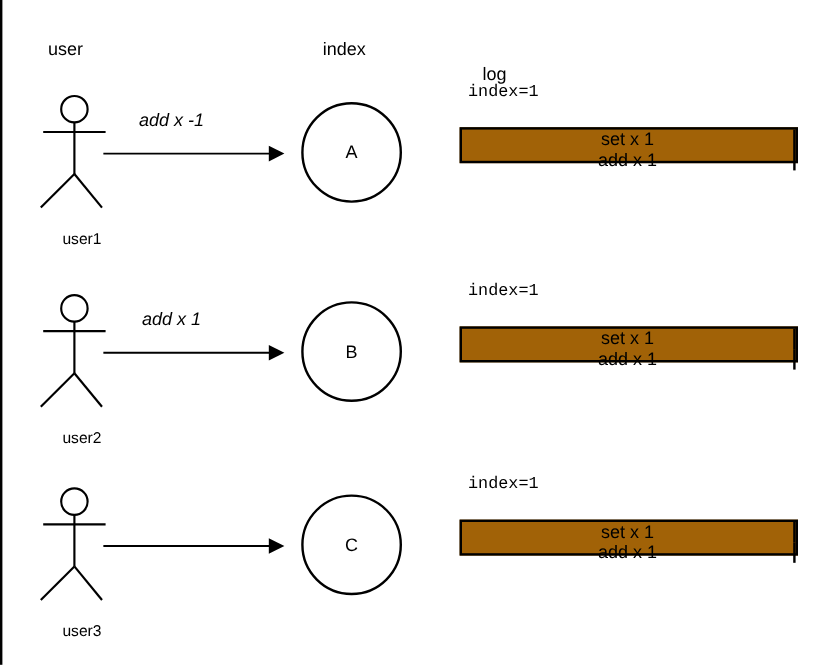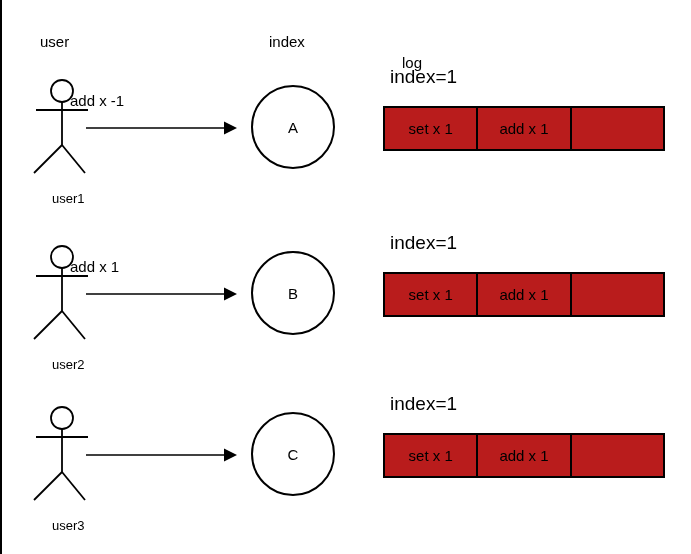--- a/index.html
+++ b/index.html
@@ -13,31 +13,31 @@
   .col-header{position:absolute;font-weight:400;font-size:15px;line-height:16px;}
   #h-user{left:40px;top:34px;}
   #h-node{left:269px;top:34px;}
   #h-log{left:402px;top:35px;margin-top:20px;}
   .row{position:absolute;left:0;width:691px;height:150px;}
   #row1{top:75px;}
   #row2{top:241px;}
   #row3{top:402px;}
   .figure{position:absolute;left:28px;top:0;}
   .user-label{position:absolute;left:52px;top:116px;font-size:13px;line-height:16px;}
-  .message{position:absolute;left:70px;top:18px;width:146px;text-align:left;font-size:15px;line-height:16px;}
+  .message{position:absolute;left:70px;top:18px;width:146px;text-align:center;font-size:15px;line-height:16px;font-style:italic;}
   .arrow{position:absolute;left:86px;top:41px;}
   .node-circle{
     position:absolute;left:251px;top:10px;width:84px;height:84px;
     border:2px solid #000;border-radius:50%;box-sizing:border-box;
     display:flex;align-items:center;justify-content:center;font-size:15px;
   }
-  .index-label{position:absolute;left:390px;top:-6px;font-size:19px;line-height:16px;}
+  .index-label{position:absolute;left:390px;top:-6px;font-size:14px;line-height:16px;font-family:Liberation Mono, monospace;}
   .log-table{
-    position:absolute;left:383px;top:31px;width:282px;height:45px;
-    border:2px solid #000;box-sizing:border-box;display:flex;background:#b91c1c;
+    position:absolute;left:383px;top:31px;width:282px;height:30px;
+    border:2px solid #000;box-sizing:border-box;display:flex;background:#a16207;flex-direction:column;
   }
   .log-cell{
     flex:1;border-right:2px solid #000;
     display:flex;align-items:center;justify-content:center;font-size:15px;
   }
   .log-cell:last-child{border-right:none;}
 </style>
 </head>
 <body>
 

